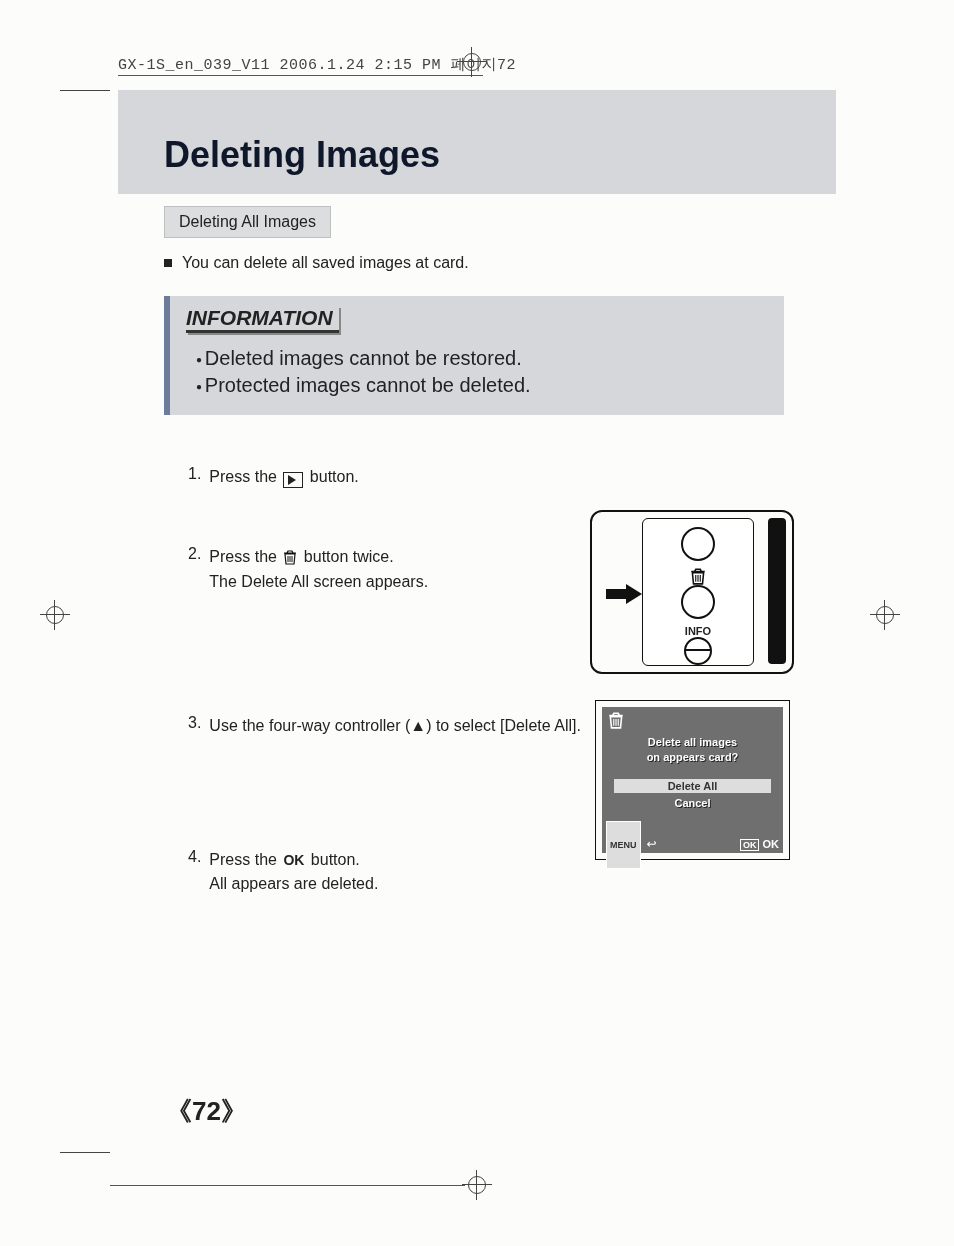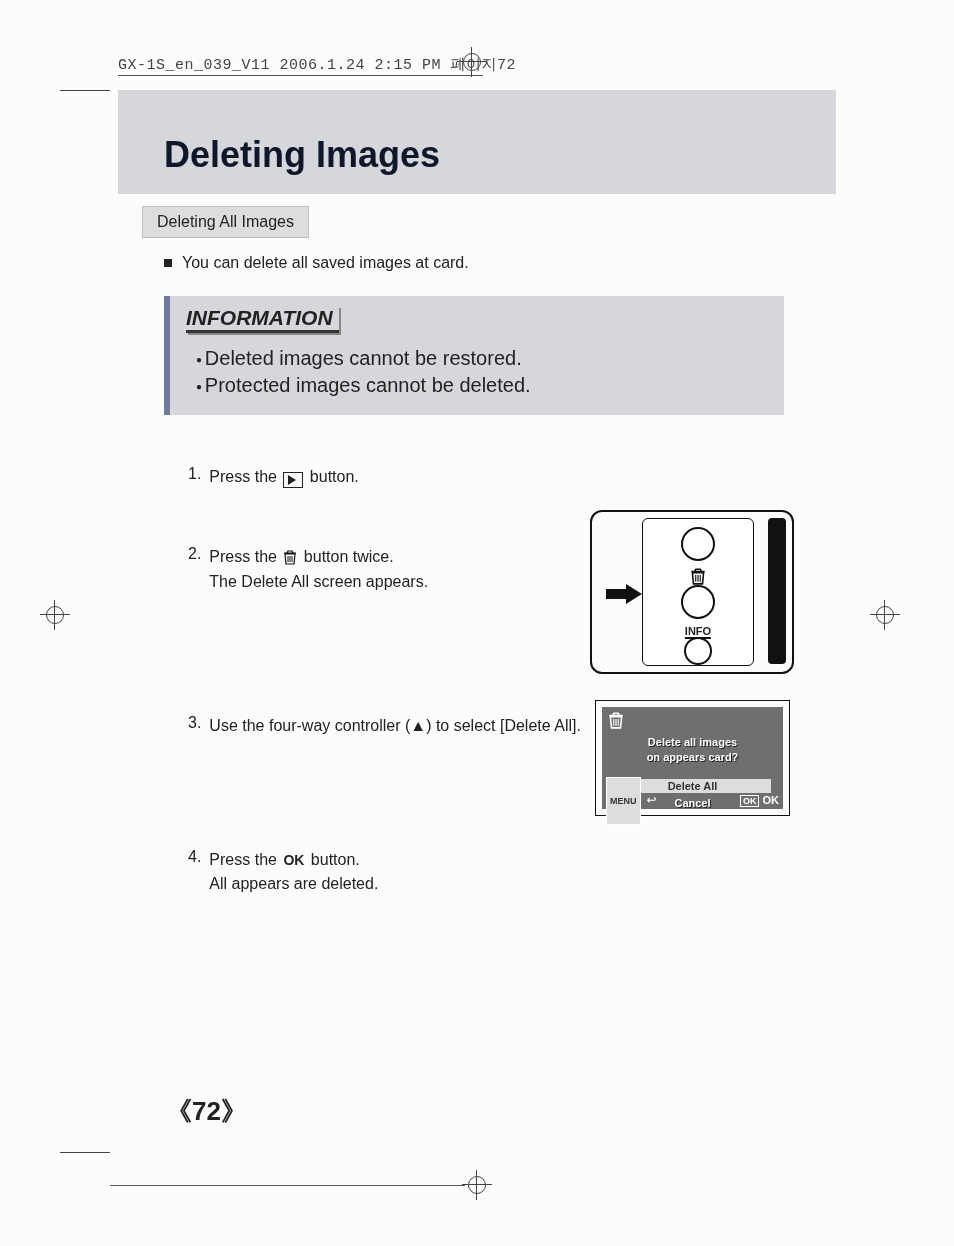--- a/index.html
+++ b/index.html
@@ -57,21 +57,21 @@
     font-size: 36px;
     font-weight: bold;
     color: #0f172a;
   }
 
   .subhead {
     display: inline-block;
     background: #dcddde;
     border: 1px solid #bfc0c2;
     padding: 6px 14px;
-    margin: 12px 0 16px 24px;
+    margin: 12px 0 16px 46px;
     font-size: 16px;
   }
 
   .bullet-row {
     margin-left: 46px;
     font-size: 16px;
     display: flex;
     align-items: center;
     gap: 10px;
     margin-bottom: 24px;
@@ -147,31 +147,31 @@
   .diagram .edge {
     position: absolute; right: 6px; top: 6px; width: 18px; height: 146px; background: #111; border-radius: 4px;
   }
   .diagram .arrow {
     position: absolute; left: 14px; top: 72px; width: 38px; height: 20px;
   }
   .diagram .arrow .shaft { position:absolute; left:0; top:5px; width:22px; height:10px; background:#111;}
   .diagram .arrow .head { position:absolute; left:20px; top:0; width:0;height:0;border-top:10px solid transparent;border-bottom:10px solid transparent;border-left:16px solid #111;}
   .diagram .info-lbl {
     position:absolute; left:50%; transform:translateX(-50%); top:106px;
-    font-size:11px; font-weight:bold; border-bottom:2px solid #111; padding-bottom:0;
+    font-size:11px; font-weight:bold; border-bottom:2px solid #111; padding-bottom:12px;
   }
   .diagram .trash-lbl {
     position:absolute; left:50%; transform:translateX(-50%); top:48px; font-size:14px;
   }
 
   
   .lcd {
     position: absolute;
     left: 595px; top: 700px;
-    width: 195px; height: 116px;
+    width: 195px; height: 160px;
     border: 1.5px solid #111;
     background: #fcfcfa;
     padding: 6px;
     box-sizing: border-box;
   }
   .lcd .inner {
     width: 100%; height: 100%;
     background: #6f6f6f;
     position: relative;
     color: #fff;

